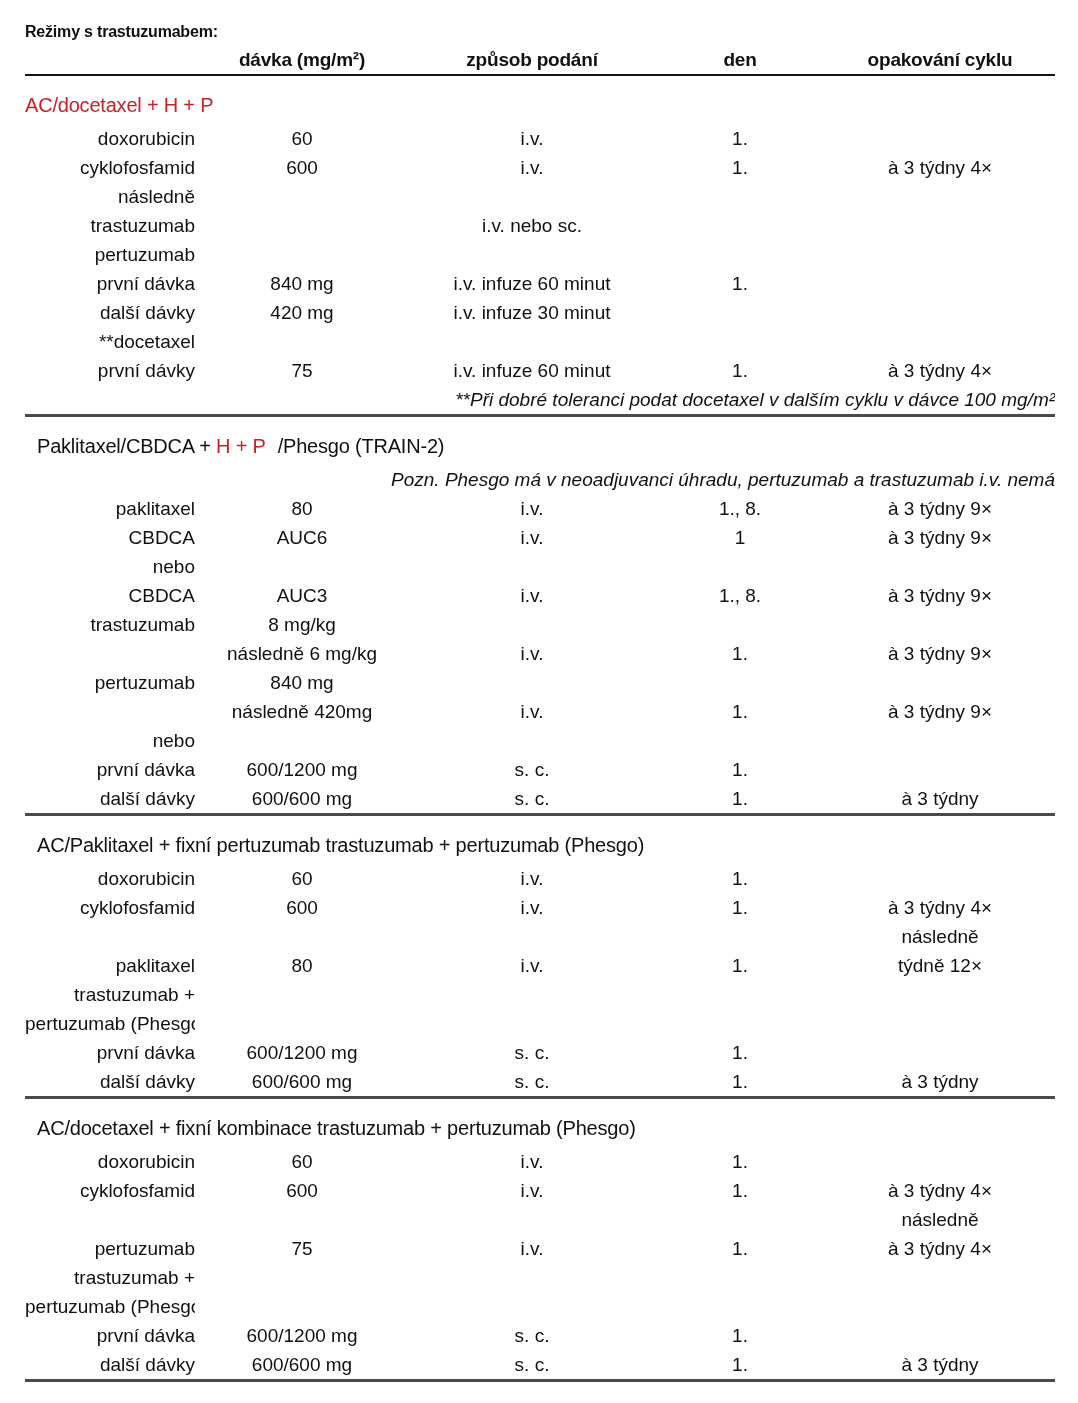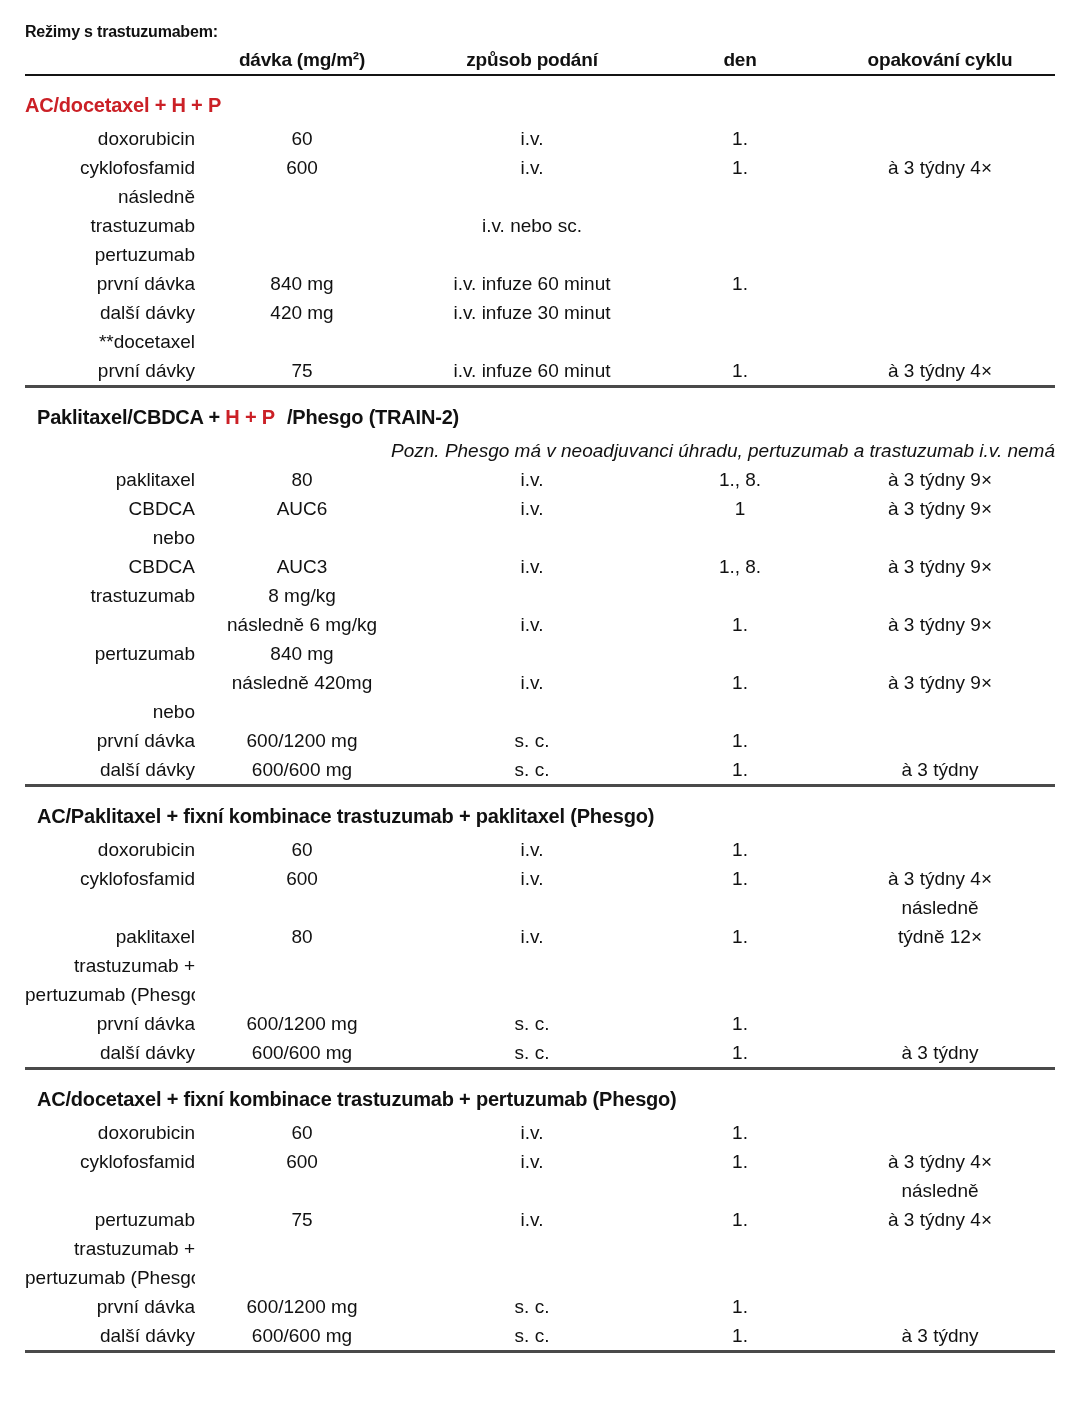--- a/index.html
+++ b/index.html
@@ -39,21 +39,21 @@
     height: 30px;
     vertical-align: bottom;
     letter-spacing: -0.2px;
   }
   table.head-table { border-bottom: 2px solid #141414; }
   table.sec { border-bottom: 3px solid #4a4a4a; }
   .c1 { text-align: right; }
   .cc { text-align: center; }
   .ind { padding-left: 15px; }
   tr.title-row td {
-    font-weight: bold;
+    font-weight: normal;
     font-size: 20px;
     padding-top: 15px;
     padding-bottom: 4px;
     letter-spacing: -0.2px;
   }
   tr.note-row td {
     font-style: italic;
     font-weight: normal;
     font-size: 19px;
   }
@@ -153,20 +153,23 @@
         <td class="cc"></td>
         <td class="cc"></td>
         <td class="cc"></td>
       </tr>
       <tr>
         <td class="c1 ind">první dávky</td>
         <td class="cc">75</td>
         <td class="cc">i.v. infuze 60 minut</td>
         <td class="cc">1.</td>
         <td class="cc">à 3 týdny 4×</td>
+      </tr>
+      <tr class="note-row">
+        <td colspan="5" class="c1">**Při dobré toleranci podat docetaxel v dalším cyklu v dávce 100 mg/m²</td>
       </tr>
     </tbody>
   </table>
 
   <table class="sec">
     <colgroup>
         <col class="w1">
         <col class="w2">
         <col class="w3">
         <col class="w4">
@@ -264,21 +267,21 @@
   <table class="sec">
     <colgroup>
         <col class="w1">
         <col class="w2">
         <col class="w3">
         <col class="w4">
         <col class="w5">
       </colgroup>
     <tbody>
       <tr class="title-row">
-        <td colspan="5"><span class="blk">AC/Paklitaxel + fixní kombinace trastuzumab + paklitaxel (Phesgo)</span></td>
+        <td colspan="5"><span class="blk">AC/Paklitaxel + fixní pertuzumab trastuzumab + pertuzumab (Phesgo)</span></td>
       </tr>
       <tr>
         <td class="c1">doxorubicin</td>
         <td class="cc">60</td>
         <td class="cc">i.v.</td>
         <td class="cc">1.</td>
         <td class="cc"></td>
       </tr>
       <tr>
         <td class="c1">cyklofosfamid</td>

